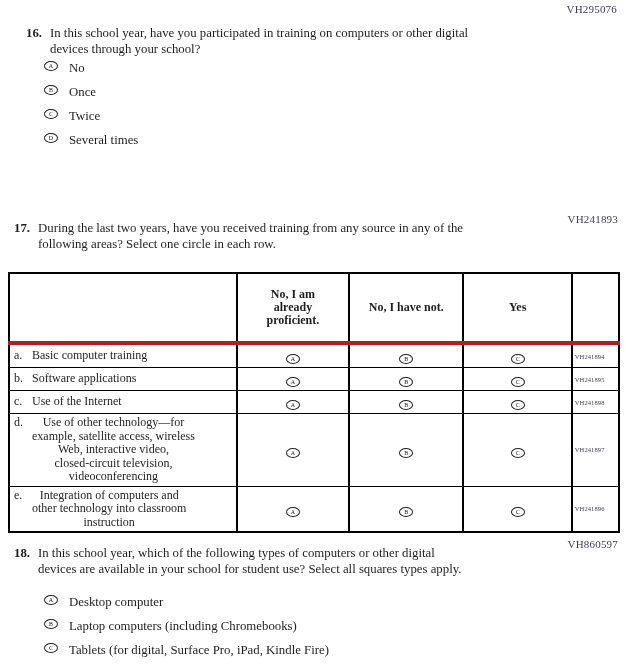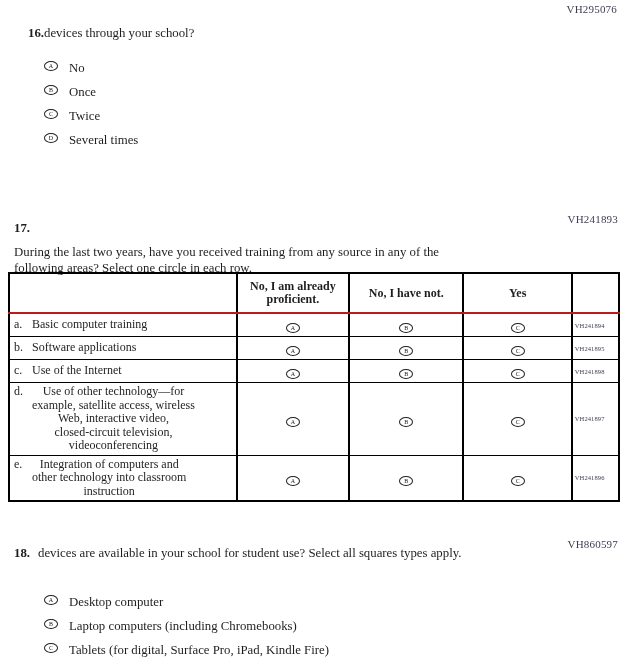--- a/index.html
+++ b/index.html
@@ -41,23 +41,23 @@
   .option-label { margin-left: 11px; font-size: 12.8px; white-space: nowrap; }
 
   table.q17-table {
     position: absolute; left: 8px; top: 272px;
     width: 612px;
     border-collapse: collapse; table-layout: fixed;
     border: 2px solid #000;
   }
   .q17-table th {
     border-left: 2px solid #000;
-    border-bottom: 2px solid #b91c1c;
+    border-bottom: 4px solid #b91c1c;
     font-size: 12px; font-weight: 700; text-align: center;
-    line-height: 13px; height: 34px; padding: 6px;
+    line-height: 13px; height: 34px; padding: 14px;
   }
   .q17-table td {
     border-left: 2px solid #000;
     border-top: 1px solid #000;
     padding: 2px;
     vertical-align: middle;
   }
   .q17-table tr.short-row td { height: 19px; }
   td.label-cell { font-size: 12px; line-height: 13.5px; padding: 2px 2px 2px 4px; }
   .label-wrap { display: flex; }
@@ -65,23 +65,24 @@
   .row-text { white-space: pre-line; text-align: center; }
   td.oval-cell { text-align: center; }
   td.code-cell { font-size: 6.5px; color: #3c3c55; padding-left: 2px; letter-spacing: 0.1px; }
 </style>
 </head>
 <body>
 
 <div>
 
   <div class="code" style="top:3px; right:9px;">VH295076</div>
-  <div class="question" style="top:25px; left:20px;text-align:right;">
+  <div class="question" style="top:25px; left:26px;">
     <span class="qnum">16.</span>
     <div class="qtext">
+        <div><span>In this school year, have you participated in training on computers or other digital</span></div>
         <div><span>devices through your school?</span></div>
       </div>
   </div>
   <div class="options" style="top:61px; left:44px;">
       <div class="option-row">
         <span class="oval">A</span>
         <span class="option-label">No</span>
       </div>
       <div class="option-row">
         <span class="oval">B</span>
@@ -91,21 +92,21 @@
         <span class="oval">C</span>
         <span class="option-label">Twice</span>
       </div>
       <div class="option-row">
         <span class="oval">D</span>
         <span class="option-label">Several times</span>
       </div>
     </div>
 
   <div class="code" style="top:213px; right:8px;">VH241893</div>
-  <div class="question" style="top:220px; left:14px;flex-direction:column;">
+  <div class="question" style="top:220px; left:14px;">
     <span class="qnum">17.</span>
     <div class="qtext">
         <div><span>During the last </span><span class="b">two years</span><span>, have you received training from any source in any of the</span></div>
         <div><span>following areas? Select </span><span class="b">one</span><span> circle in each row.</span></div>
       </div>
   </div>
 
   <table class="q17-table">
     <colgroup>
       <col style="width:227px">
@@ -191,20 +192,21 @@
           <td class="oval-cell"><span class="oval">C</span></td>
           <td class="code-cell">VH241896</td>
         </tr>
       </tbody>
   </table>
 
   <div class="code" style="top:538px; right:8px;">VH860597</div>
   <div class="question" style="top:545px; left:14px;">
     <span class="qnum">18.</span>
     <div class="qtext">
+        <div><span>In this school year, which of the following types of computers or other digital</span></div>
         <div><span>devices are available in your school for student use? Select </span><span class="b">all</span><span> squares types apply.</span></div>
       </div>
   </div>
   <div class="options" style="top:595px; left:44px;">
       <div class="option-row">
         <span class="oval">A</span>
         <span class="option-label">Desktop computer</span>
       </div>
       <div class="option-row">
         <span class="oval">B</span>

